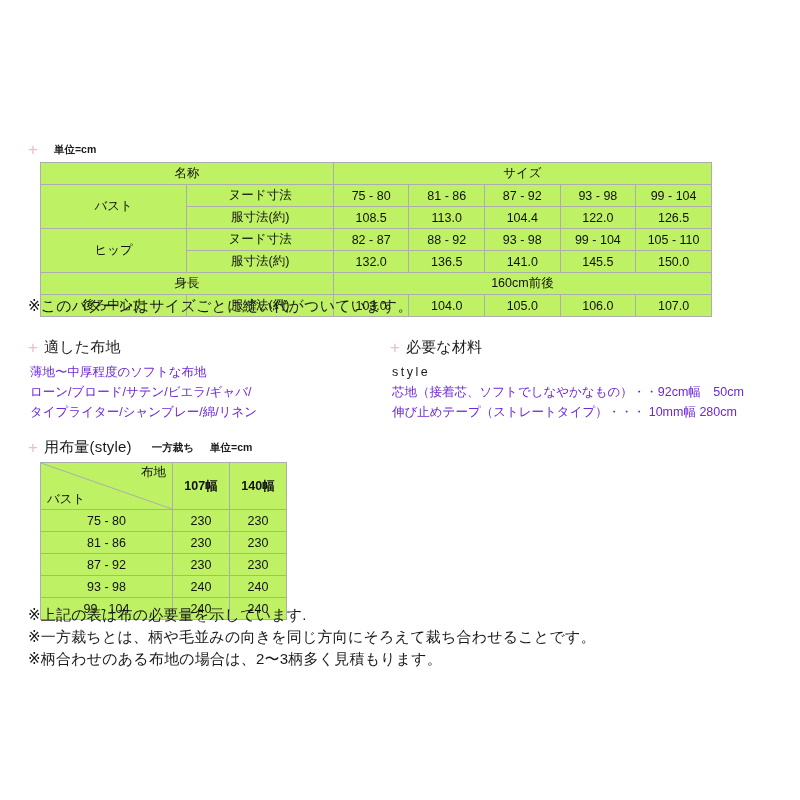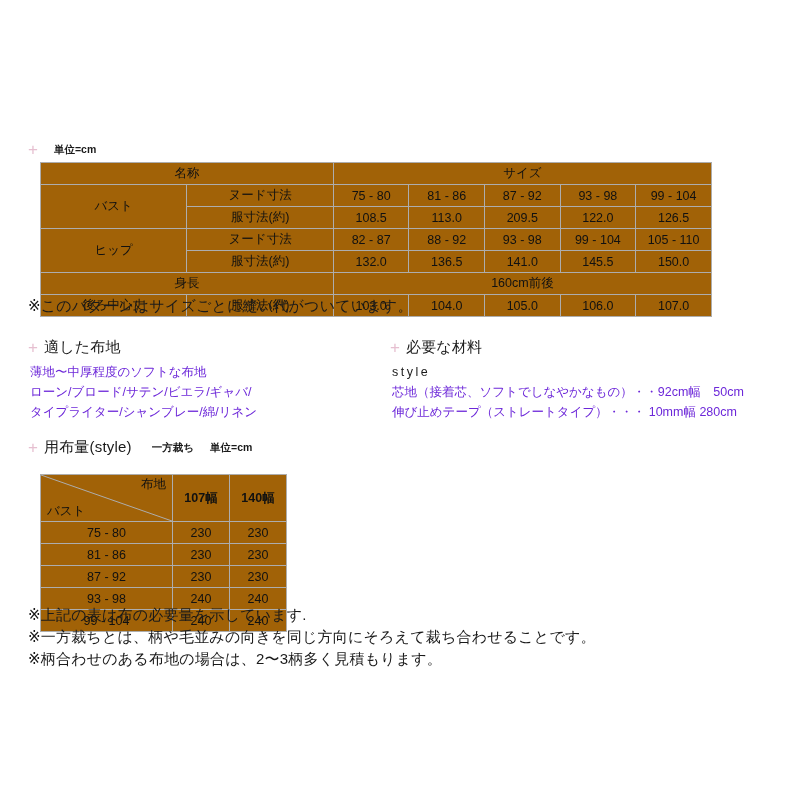--- a/index.html
+++ b/index.html
@@ -48,21 +48,21 @@
     margin-left: 10px;
     position: relative;
     top: -1px;
   }
   .heading-note.wide { margin-left: 14px; }
 
   
   table.grid {
     border-collapse: collapse;
     table-layout: fixed;
-    background: #a16207;
+    background: #bef264;
   }
   table.grid td {
     border: 1px solid #adadad;
     text-align: center;
     vertical-align: middle;
     font-size: 12.5px;
     color: #111;
     padding: 0;
     height: 21px;
     white-space: nowrap;
@@ -109,21 +109,21 @@
   }
 
   
   #yardage-head { position: absolute; left: 28px; top: 438px; }
 
   #yardage-table-wrap {
     position: absolute;
     left: 40px;
     top: 462px;
   }
-  #yardage-table { width: 243px; margin-top: 12px; }
+  #yardage-table { width: 243px; }
   #yardage-table td.bust-col { width: 131px; }
   #yardage-table td.w-col    { width: 56px; }
   #yardage-table td { height: 21px; }
 
   
   td.split {
     position: relative;
     height: 46px !important;
     padding: 0;
     overflow: hidden;
@@ -188,21 +188,21 @@
           <td class="sz num">81 - 86</td>
           <td class="sz num">87 - 92</td>
           <td class="sz num">93 - 98</td>
           <td class="sz num">99 - 104</td>
         </tr>
 
         <tr>
           <td class="lbl-b">服寸法(約)</td>
           <td class="sz num">108.5</td>
           <td class="sz num">113.0</td>
-          <td class="sz num">209.5</td>
+          <td class="sz num">104.4</td>
           <td class="sz num">122.0</td>
           <td class="sz num">126.5</td>
         </tr>
 
         <tr>
           <td class="lbl-a" rowspan="2">ヒップ</td>
           <td class="lbl-b">ヌード寸法</td>
           <td class="sz num">82 - 87</td>
           <td class="sz num">88 - 92</td>
           <td class="sz num">93 - 98</td>

